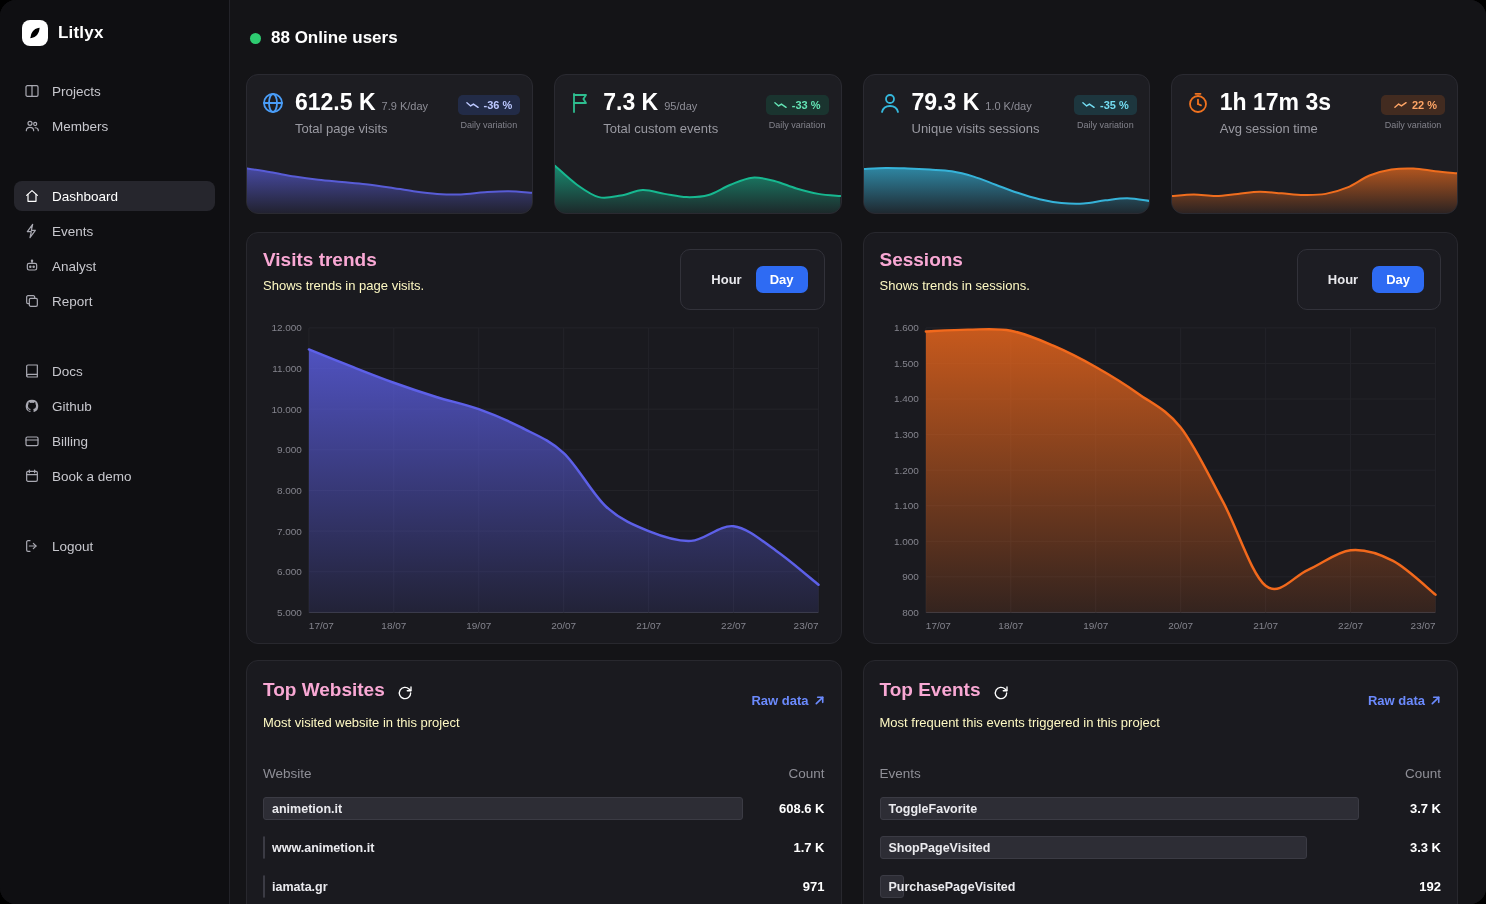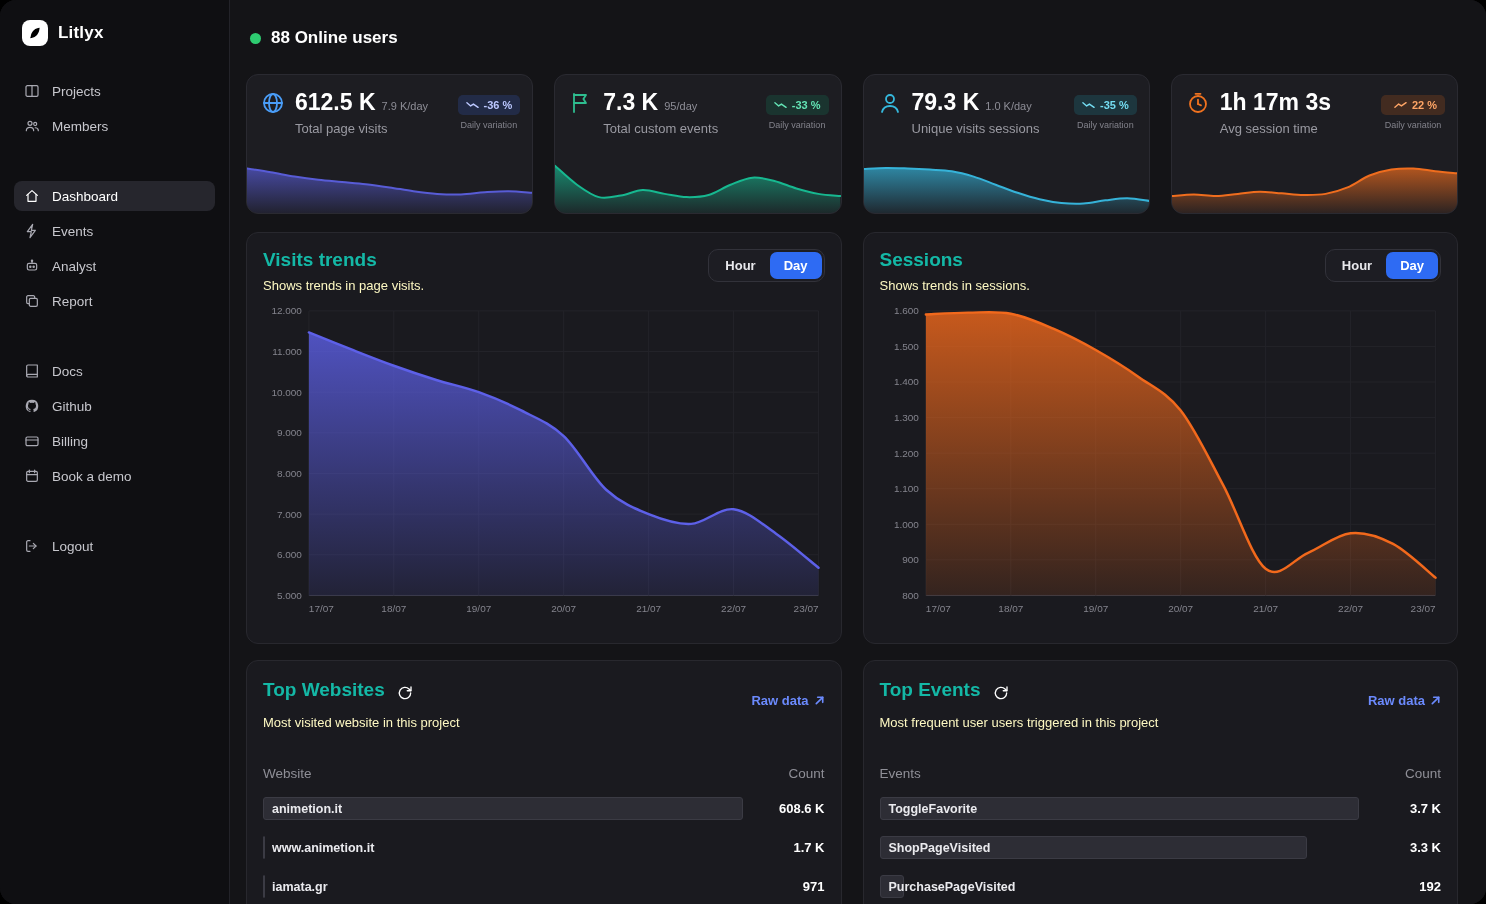--- a/index.html
+++ b/index.html
@@ -43,23 +43,23 @@
   .badge-cyan   { background:rgba(34,199,230,.15);  color:#74ddf2; }
   .badge-orange { background:rgba(240,110,30,.18);  color:#ffa566;padding-left:13px; }
   .badge-caption { color:#82828b; font-size:9px; margin-top:5px; }
   .spark { position:absolute; left:0; right:0; bottom:0; width:100%; height:64px; display:block; }
 
   
   .charts-grid { display:grid; grid-template-columns:repeat(2,1fr); gap:21px; margin-bottom:16px; }
   .panel { background:#1a1a1f; border:1px solid #28282e; border-radius:12px; padding:16px; }
   .chart-panel { height:412px; }
   .panel-head { display:flex; justify-content:space-between; align-items:flex-start; }
-  .panel-title { color:#14b8a6; font-size:19px; font-weight:700; }
+  .panel-title { color:#f9a8d4; font-size:19px; font-weight:700; }
   .panel-sub { color:#fef9c3; font-size:13px; margin-top:7px; }
-  .toggle { display:flex; align-items:center; background:#1d1d23; border:1px solid #32323a; border-radius:10px; padding:2px; }
+  .toggle { display:flex; align-items:center; background:#1d1d23; border:1px solid #32323a; border-radius:10px; padding:16px; }
   .toggle-opt { border:none; background:transparent; color:#e8e8ec; font-size:13px; font-weight:600;
                 padding:6px 14px; border-radius:7px; cursor:pointer; font-family:inherit; }
   .toggle-opt.active { background:#2e6bf3; color:#fff; }
   .big-chart { width:100%; height:316px; margin-top:10px; display:block; }
 
   
   .tables-grid { display:grid; grid-template-columns:repeat(2,1fr); gap:21px; }
   .table-panel { height:330px; padding:18px 16px; }
   .table-title-row { display:flex; align-items:flex-end; gap:12px; }
   .refresh { color:#fff; display:flex; cursor:pointer; }
@@ -524,21 +524,21 @@
             </span>
           </div>
           <a class="raw-link">
             <span>Raw data</span>
             <svg width="11" height="11" viewBox="0 0 12 12" fill="none" stroke="currentColor" stroke-width="1.8" stroke-linecap="round" stroke-linejoin="round">
                 <line x1="2.5" y1="9.5" x2="9.5" y2="2.5"></line>
                 <polyline points="4 2.5 9.5 2.5 9.5 8"></polyline>
               </svg>
           </a>
         </div>
-        <p class="panel-sub">Most frequent user users triggered in this project</p>
+        <p class="panel-sub">Most frequent this events triggered in this project</p>
         <div class="cols">
           <span>Events</span>
           <span>Count</span>
         </div>
         <div class="t-row">
           <div class="row-track">
             <div class="row-bar" style="width: 100%;"></div>
             <span class="row-label">ToggleFavorite</span>
           </div>
           <span class="row-count">3.7 K</span>

